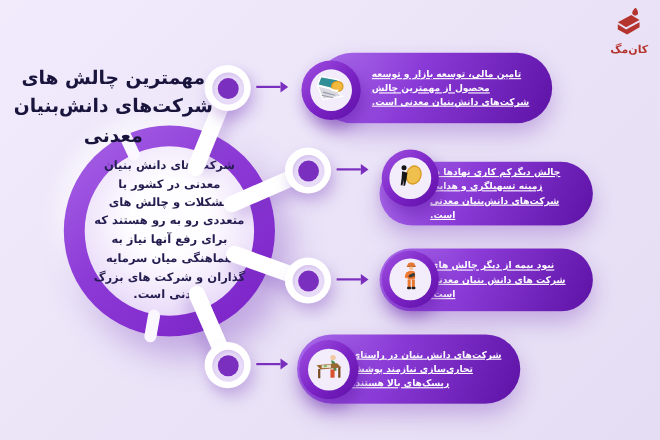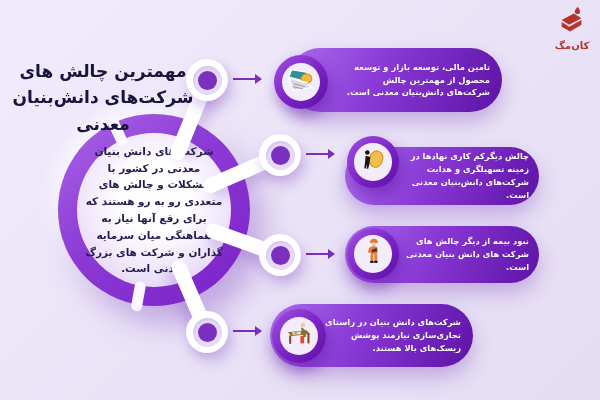--- a/index.html
+++ b/index.html
@@ -36,22 +36,22 @@
   .node-dot{width:19px;height:19px;border-radius:50%;background:#7B2FBE;}
 
   .arrow{position:absolute;height:2px;background:#7B2FBE;z-index:2;}
   .arrow::after{content:"";position:absolute;right:-7px;top:-4px;width:0;height:0;
     border-left:7px solid #7B2FBE;border-top:5px solid transparent;border-bottom:5px solid transparent;}
 
   .pill{position:absolute;border-radius:33px;box-sizing:border-box;
     background:linear-gradient(115deg,#AC6EEC 0%,#8A3AD6 42%,#5D12A5 100%);
     box-shadow:0 10px 20px rgba(110,40,180,.30);
     display:flex;align-items:center;z-index:2;}
-  .pill-text{direction:rtl;text-align:right;color:#FFFFFF;font-size:8.3px;font-weight:bold;
-    line-height:1.55;width:100%;}
+  .pill-text{direction:rtl;text-align:left;color:#FFFFFF;font-size:8.3px;font-weight:bold;
+    line-height:1.55;width:100%;text-decoration:underline;}
 
   .icon-circle{position:absolute;border-radius:50%;
     background:linear-gradient(135deg,#A050E2 0%,#7A22C4 55%,#5E0FA6 100%);
     box-shadow:3px 8px 14px rgba(90,20,160,.45);z-index:3;
     display:flex;align-items:center;justify-content:center;}
   .icon-inner{width:72%;height:72%;border-radius:50%;background:#F2ECFB;
     display:flex;align-items:center;justify-content:center;overflow:hidden;}
 </style>
 </head>
 <body>

